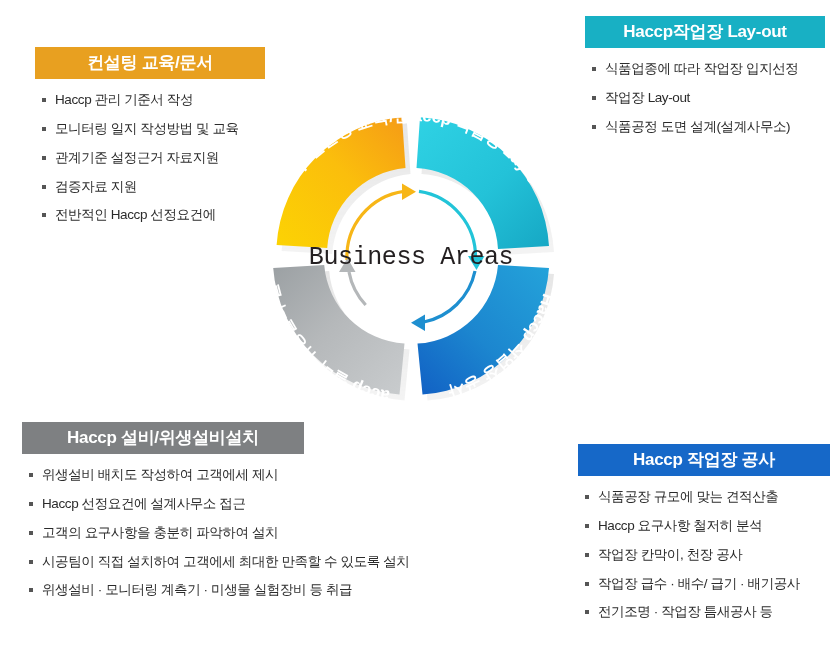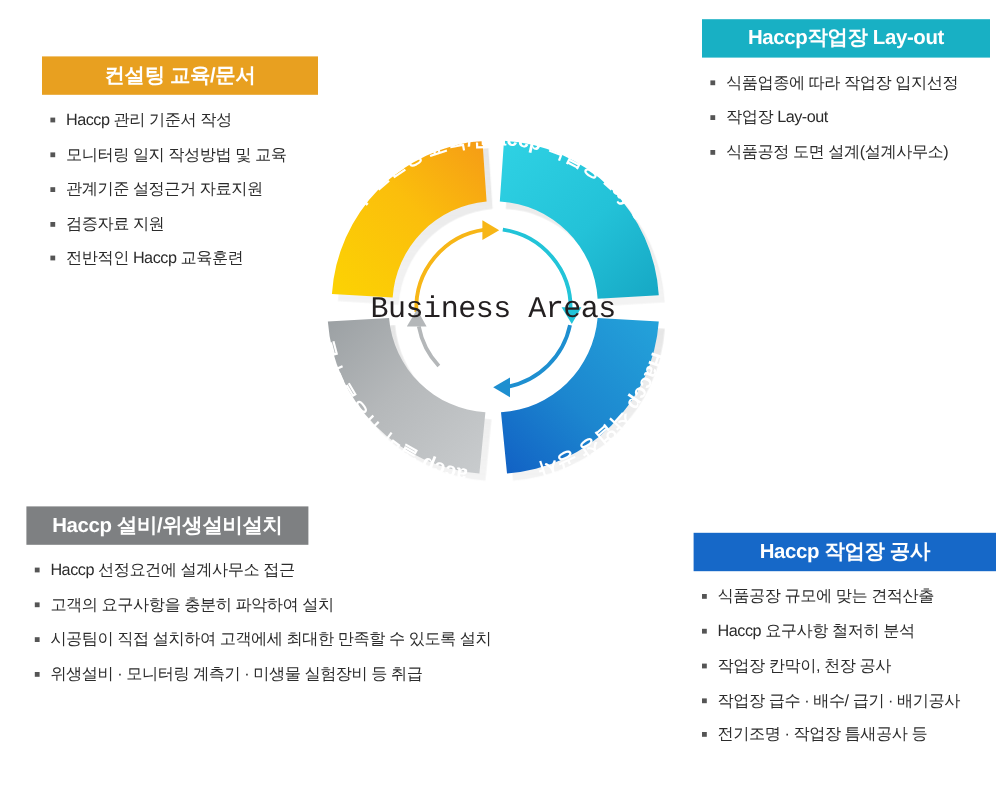--- a/index.html
+++ b/index.html
@@ -51,21 +51,21 @@
   
   #panel-tl{left:35px;top:47px;width:300px;}
   #panel-tl .panel-header{width:230px;background:#E8A020;}
   #panel-tl ul.bullets{margin-left:6px;}
 
   #panel-tr{left:585px;top:16px;width:260px;}
   #panel-tr .panel-header{width:240px;background:#18B0C4;}
   #panel-tr ul.bullets{margin-left:6px;}
 
   #panel-bl{left:22px;top:422px;width:440px;}
-  #panel-bl .panel-header{width:235px;background:#7E8082;}
+  #panel-bl .panel-header{width:282px;background:#7E8082;}
   #panel-bl ul.bullets{margin-left:6px;}
 
   #panel-br{left:578px;top:444px;width:260px;}
   #panel-br .panel-header{width:252px;background:#1668C8;}
   #panel-br ul.bullets{margin-left:6px;}
 
   
   #donut{
     position:absolute;
     left:236px;top:82px;
@@ -95,36 +95,37 @@
 </head>
 <body>
 
 <div class="panel" id="panel-tl">
   <div class="panel-header" style="background: rgb(232, 160, 32);">컨설팅 교육/문서</div>
   <ul class="bullets">
     <li>Haccp 관리 기준서 작성</li>
     <li>모니터링 일지 작성방법 및 교육</li>
     <li>관계기준 설정근거 자료지원</li>
     <li>검증자료 지원</li>
-    <li>전반적인 Haccp 교육훈련</li>
+    <li>전반적인 Haccp 선정요건에</li>
   </ul>
 </div>
 
 <div class="panel" id="panel-tr">
   <div class="panel-header" style="background: rgb(24, 176, 196);">Haccp작업장 Lay-out</div>
   <ul class="bullets">
     <li>식품업종에 따라 작업장 입지선정</li>
     <li>작업장 Lay-out</li>
     <li>식품공정 도면 설계(설계사무소)</li>
   </ul>
 </div>
 
 <div class="panel" id="panel-bl">
   <div class="panel-header" style="background: rgb(126, 128, 130);">Haccp 설비/위생설비설치</div>
   <ul class="bullets">
+    <li>위생설비 배치도 작성하여 고객에세 제시</li>
     <li>Haccp 선정요건에 설계사무소 접근</li>
     <li>고객의 요구사항을 충분히 파악하여 설치</li>
     <li>시공팀이 직접 설치하여 고객에세 최대한 만족할 수 있도록 설치</li>
     <li>위생설비 · 모니터링 계측기 · 미생물 실험장비 등 취급</li>
   </ul>
 </div>
 
 <div class="panel" id="panel-br">
   <div class="panel-header" style="background: rgb(22, 104, 200);">Haccp 작업장 공사</div>
   <ul class="bullets">

